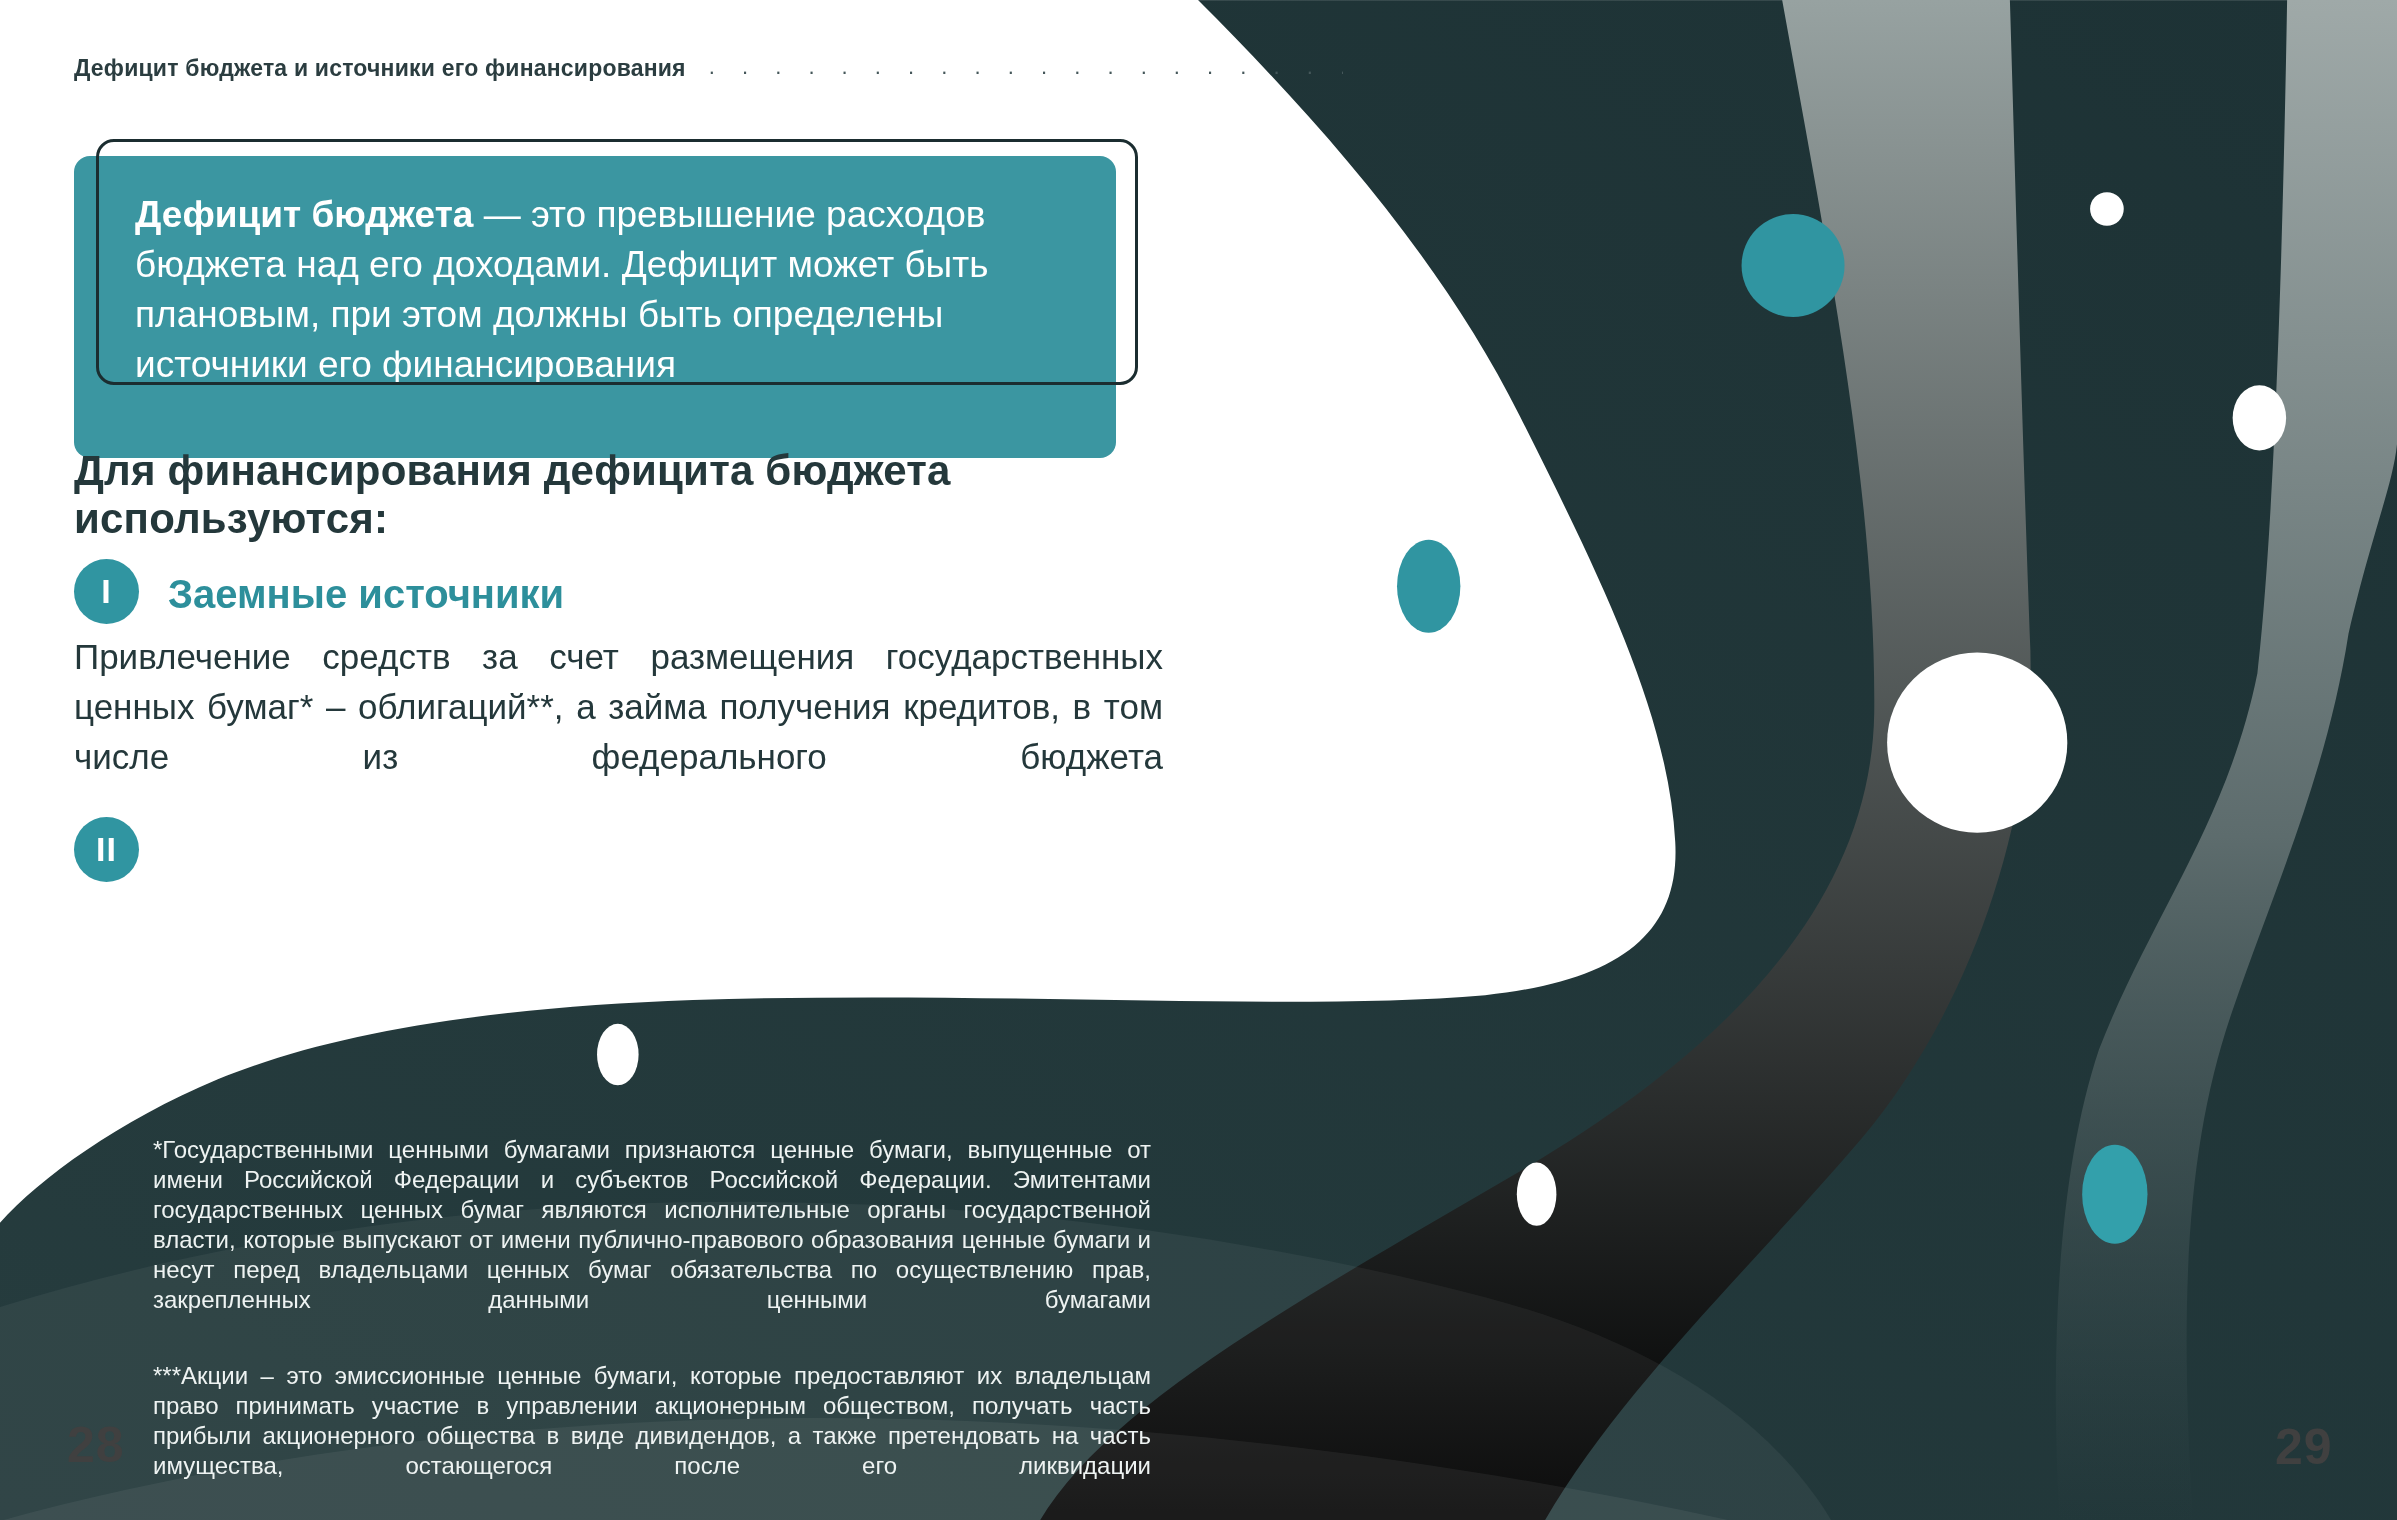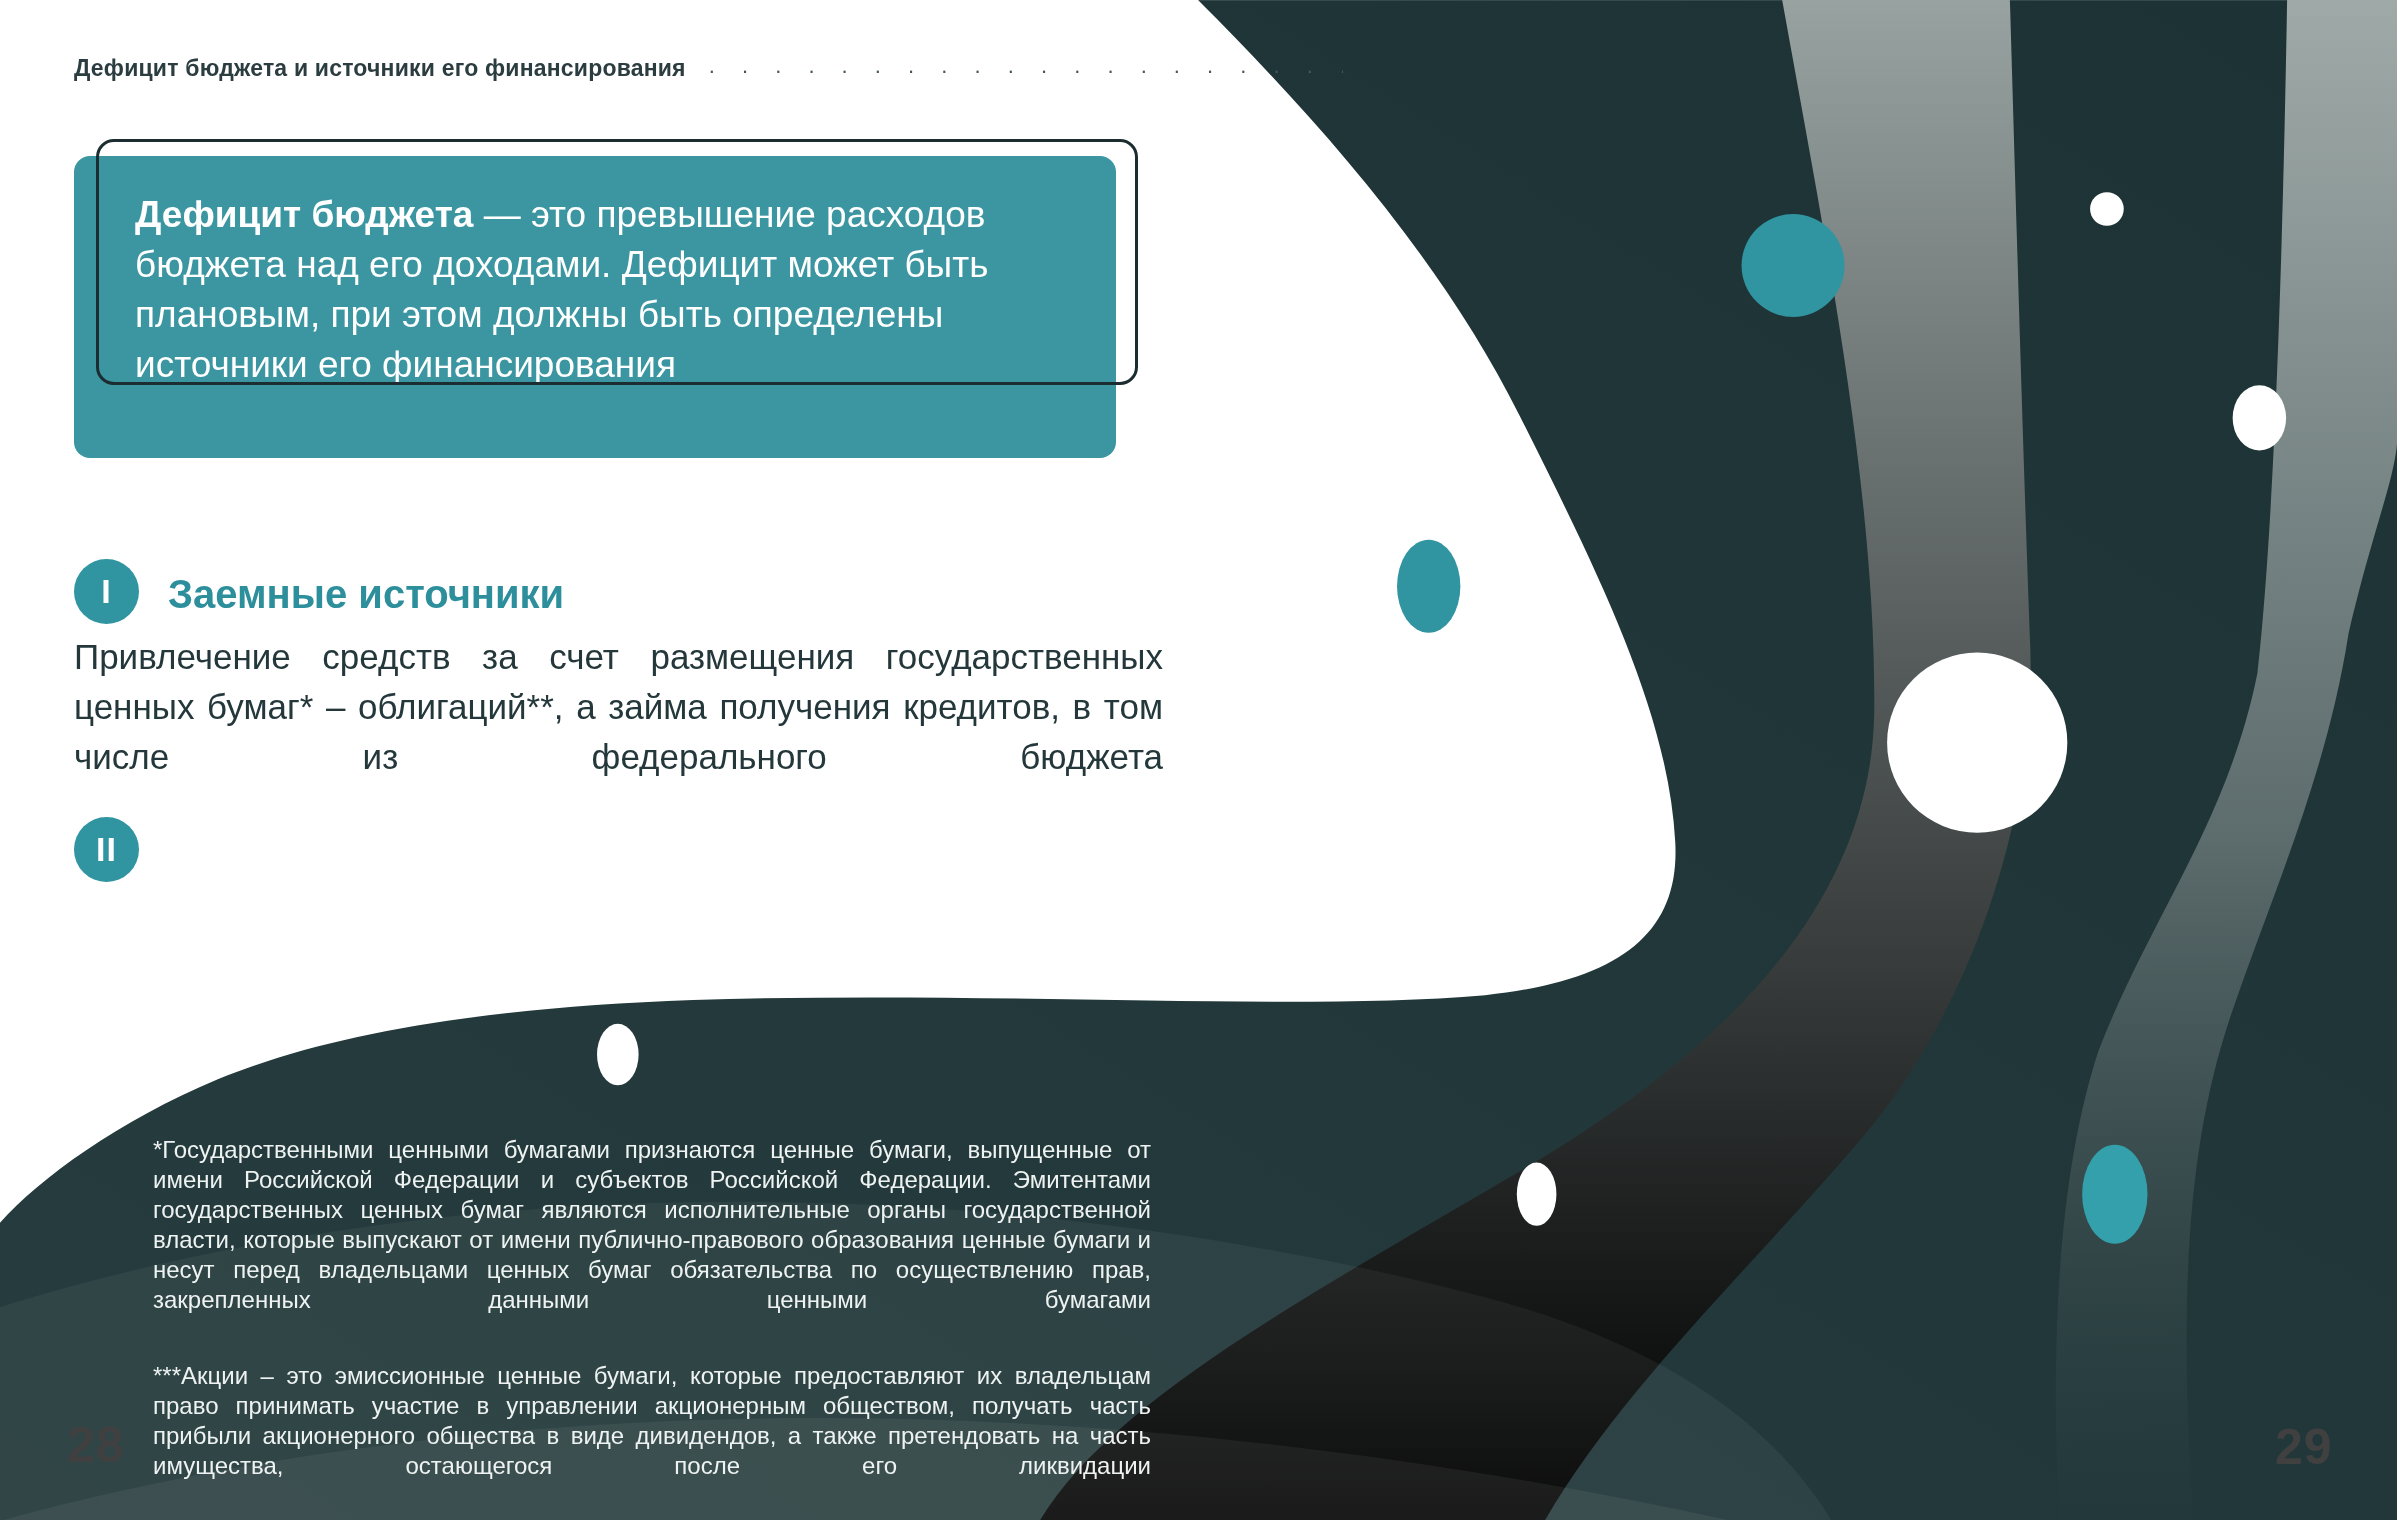--- a/index.html
+++ b/index.html
@@ -8,21 +8,21 @@
     width:2398px;height:1521px;
     overflow:hidden;
     background:#ffffff;
     font-family:"Liberation Sans", sans-serif;
   }
   .bg-svg{position:absolute;left:0;top:0;width:2398px;height:1521px;display:block;}
 
   
   .header{
     position:absolute;left:74px;top:55px;width:1129px;
-    display:flex;align-items:flex-start;gap:23px;
+    display:flex;align-items:center;gap:23px;
   }
   .header-title{
     font-size:23px;font-weight:bold;color:#2b3d40;letter-spacing:0.2px;white-space:nowrap;
   }
   .leader-dots{
     font-size:22px;color:#45575a;letter-spacing:7px;word-spacing:7px;
     white-space:nowrap;overflow:hidden;width:634px;flex:0 0 auto;
     transform:translateY(-2px);
   }
 
@@ -163,20 +163,21 @@
   <div class="header">
     <span class="header-title">Дефицит бюджета и источники его финансирования</span>
     <span class="leader-dots">. . . . . . . . . . . . . . . . . . . . . . . . . . . . . . . . . . . .</span>
   </div>
 
   <div class="def-box">
     <p><span class="lead">Дефицит бюджета</span><span> — это превышение расходов бюджета над его доходами. Дефицит может быть плановым, при этом должны быть определены источники его финансирования</span></p>
   </div>
   <div class="def-frame"></div>
 
+  <div class="section-heading">Для финансирования дефицита бюджета используются:</div>
 
   <div class="item-num one">
       <span>I</span>
     </div>
   <div class="item-title one">Заемные источники</div>
   <p class="item-body one">Привлечение средств за счет размещения государственных ценных бумаг* – облигаций**, а займа получения кредитов, в том числе из федерального бюджета</p>
 
   <div class="item-num two">
       <span>II</span>
     </div>

